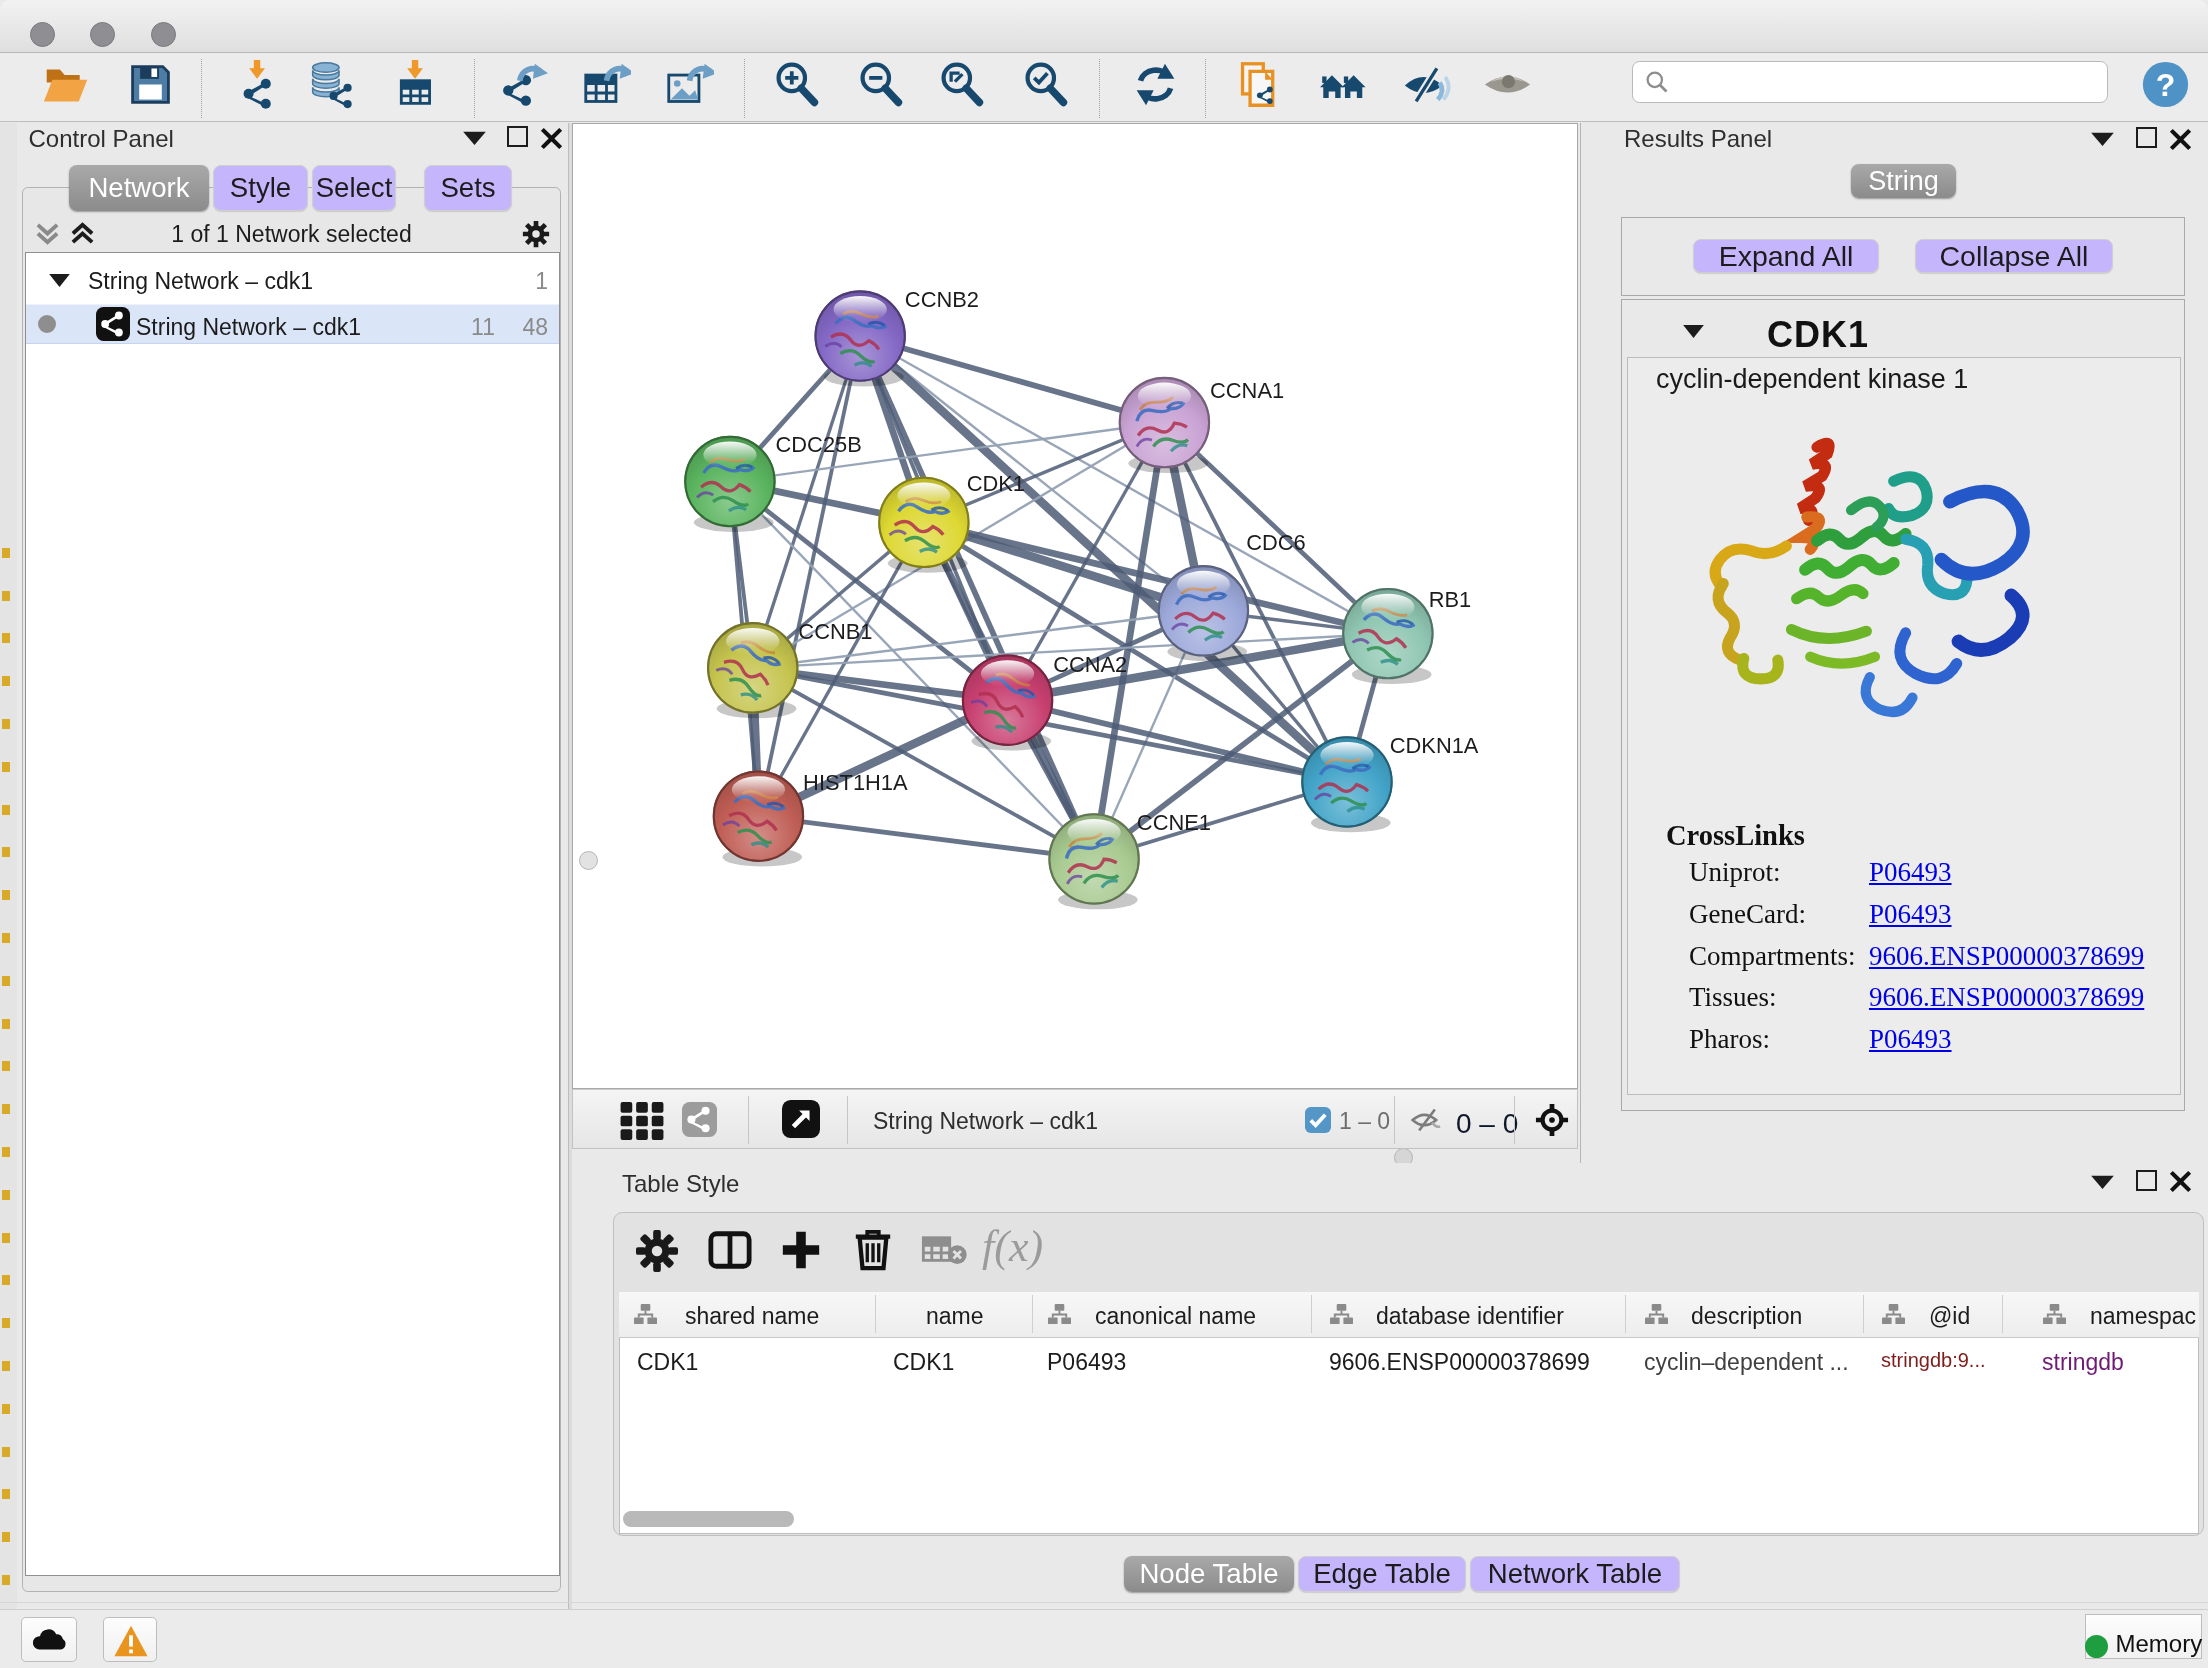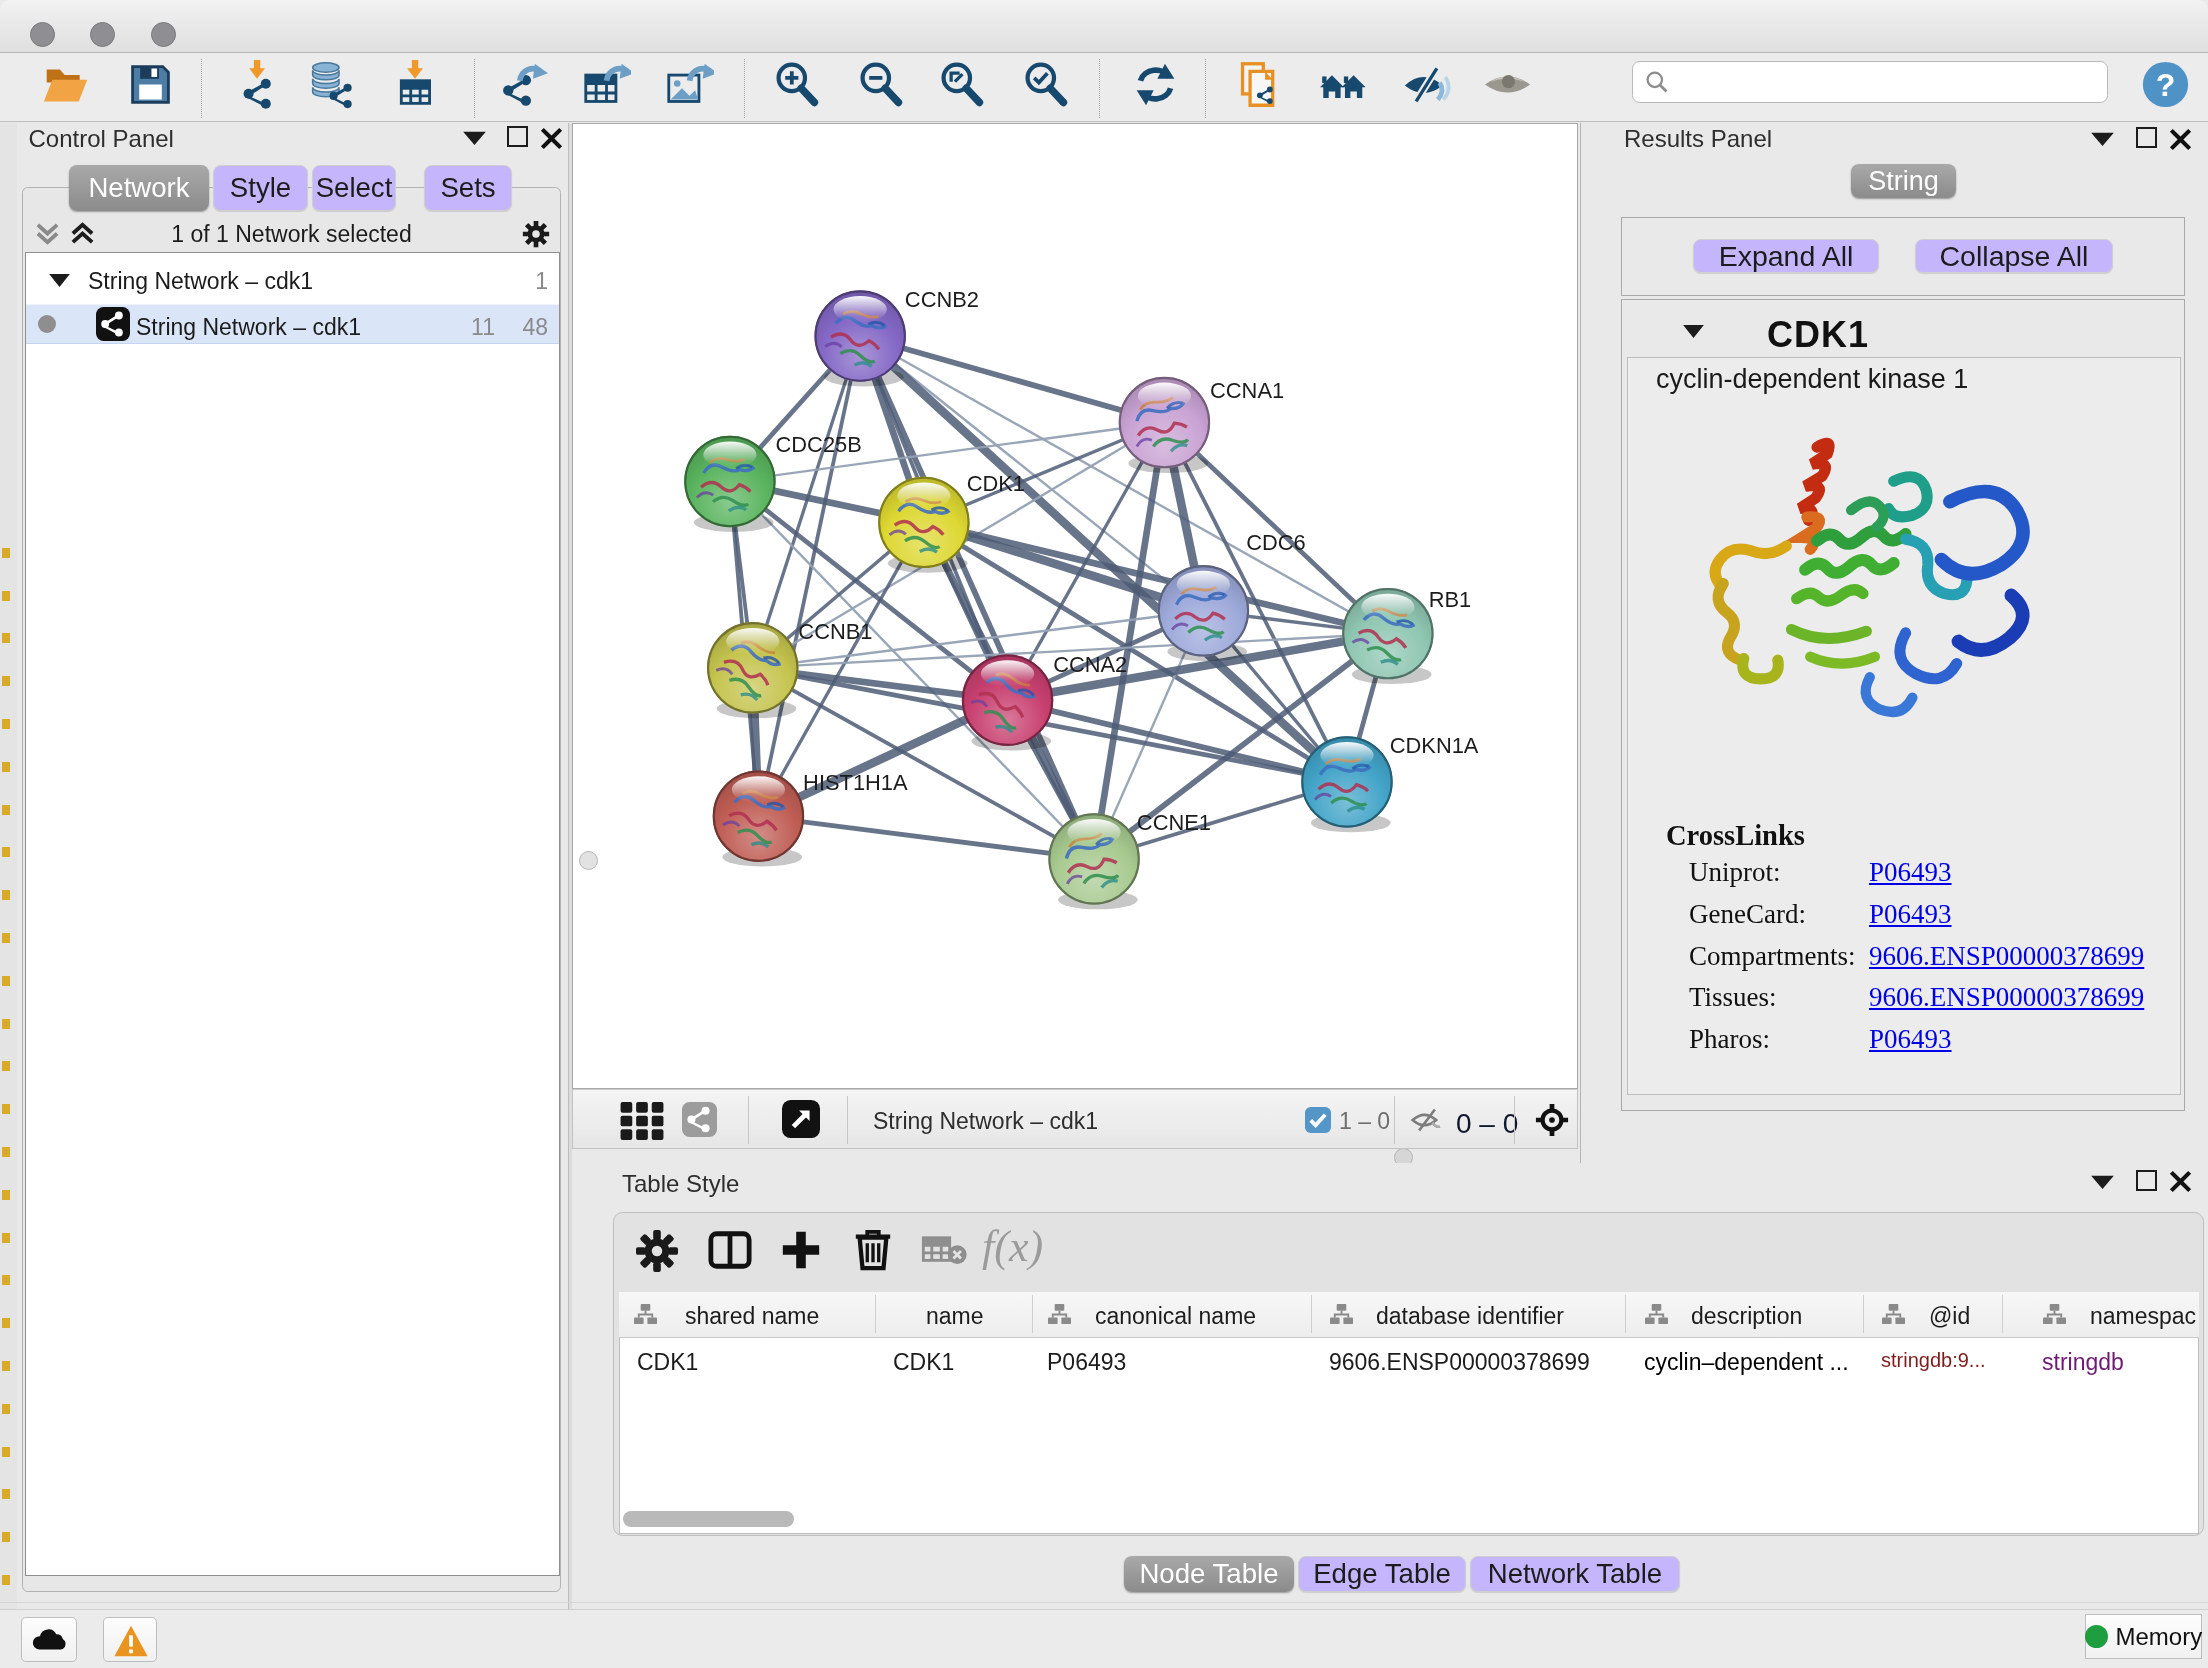--- a/index.html
+++ b/index.html
@@ -899,37 +899,37 @@
         <rect x="15" y="15" width="10" height="7" rx="1"></rect>
       </g>
       <path d="M13 8 v4 M6 15 v-3 h14 v3" fill="none" stroke="#8a8a8a" stroke-width="2"></path>
     </svg>
   </div>
 <div class="abs" style="left:2090px;top:1303px;width:107px;overflow:hidden;white-space:nowrap;font-size:23px;color:#1c1c1c">namespace</div>
 <div class="abs" style="left:637px;top:1349px;width:228px;overflow:hidden;white-space:nowrap;font-size:23px;color:#1c1c1c">CDK1</div>
 <div class="abs" style="left:893px;top:1349px;width:133px;overflow:hidden;white-space:nowrap;font-size:23px;color:#1c1c1c">CDK1</div>
 <div class="abs" style="left:1047px;top:1349px;width:247px;overflow:hidden;white-space:nowrap;font-size:23px;color:#1c1c1c">P06493</div>
 <div class="abs" style="left:1329px;top:1349px;width:285px;overflow:hidden;white-space:nowrap;font-size:23px;color:#1c1c1c">9606.ENSP00000378699</div>
-<div class="abs" style="left:1644px;top:1349px;width:209px;overflow:hidden;white-space:nowrap;font-size:23px;color:#000000">cyclin–dependent ...</div>
+<div class="abs" style="left:1644px;top:1349px;width:209px;overflow:hidden;white-space:nowrap;font-size:23px;color:#404040">cyclin–dependent ...</div>
 <div class="abs" style="left:1881px;top:1349px;width:143px;overflow:hidden;white-space:nowrap;font-size:20px;color:#7f1d1d">stringdb:9...</div>
 <div class="abs" style="left:2042px;top:1349px;width:133px;overflow:hidden;white-space:nowrap;font-size:23px;color:#701a75">stringdb</div>
 <div class="abs" style="left:623px;top:1511px;width:171px;height:16px;background:#b9b9b9;border-radius:8.6px"></div>
 <div class="panelbtn darkbtn" style="left:1124px;top:1556px;width:170px;height:36px">Node Table</div>
 <div class="panelbtn whitebtn" style="left:1298px;top:1556px;width:168px;height:36px">Edge Table</div>
 <div class="panelbtn whitebtn" style="left:1470px;top:1556px;width:210px;height:36px">Network Table</div>
 <div class="abs" style="left:0;top:1602px;width:2208px;height:1px;background:#d6d6d6"></div>
 <div class="abs" style="left:0;top:1609px;width:2208px;height:59px;background:#ebebeb;border-top:1px solid #cfcfcf"></div>
 <div class="abs" style="left:21px;top:1617px;width:56px;height:45px;background:linear-gradient(#fdfdfd,#f0f0f0);border:1px solid #bdbdbd;border-radius:4.8px">
 <svg viewBox="0 0 59 47" style="width:56px;height:45px">
       <path d="M18 33 a7 7 0 0 1 1 -14 a9 9 0 0 1 17 -2 a6 6 0 0 1 7 5 a6 6 0 0 1 -2 11 z" fill="#111"></path>
     </svg>
   </div>
 <div class="abs" style="left:103px;top:1617px;width:54px;height:45px;background:linear-gradient(#fdfdfd,#f0f0f0);border:1px solid #bdbdbd;border-radius:4.8px">
 <svg viewBox="0 0 57 47" style="width:54px;height:45px">
       <path d="M28.5 8 L46 40 H11 z" fill="#e8941f"></path>
       <rect x="26.5" y="18" width="4" height="12" fill="#fff"></rect>
       <rect x="26.5" y="33" width="4" height="4" fill="#fff"></rect>
     </svg>
   </div>
-<div class="abs" style="left:2085px;top:1614px;width:117px;height:45px;background:linear-gradient(#fdfdfd,#f1f1f1);border:1px solid #bdbdbd;display:flex;align-items:center;justify-content:center;gap:7.6px">
+<div class="abs" style="left:2085px;top:1614px;width:117px;height:45px;background:linear-gradient(#fdfdfd,#f1f1f1);border:1px solid #bdbdbd;display:flex;align-items:flex-end;justify-content:center;gap:7.6px">
 <div style="flex:0 0 23px;width:23px;height:23px;border-radius:50%;background:#1e9e3e"></div>
     <span style="font-size:24px;color:#111">Memory</span>
   </div>
 
 </body></html>

